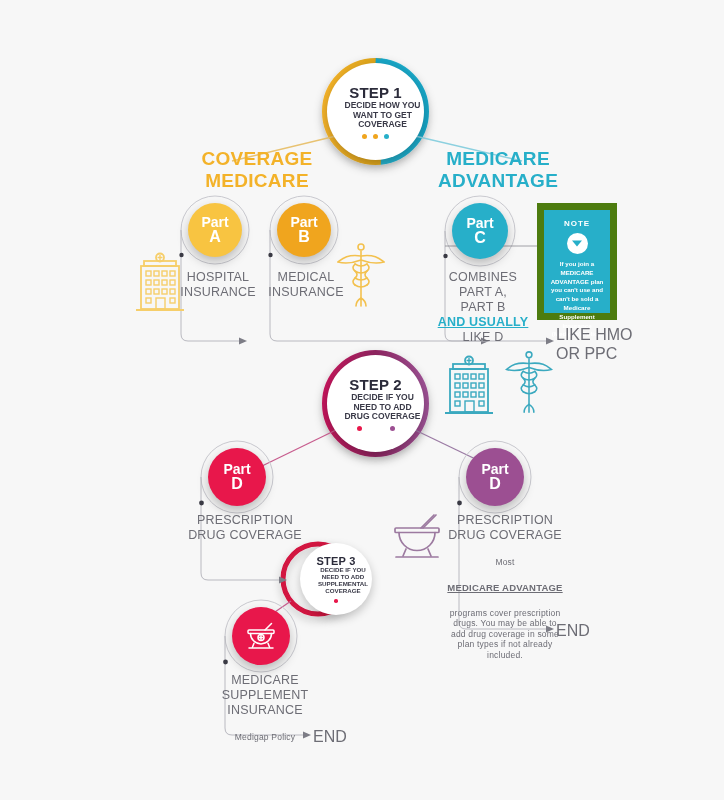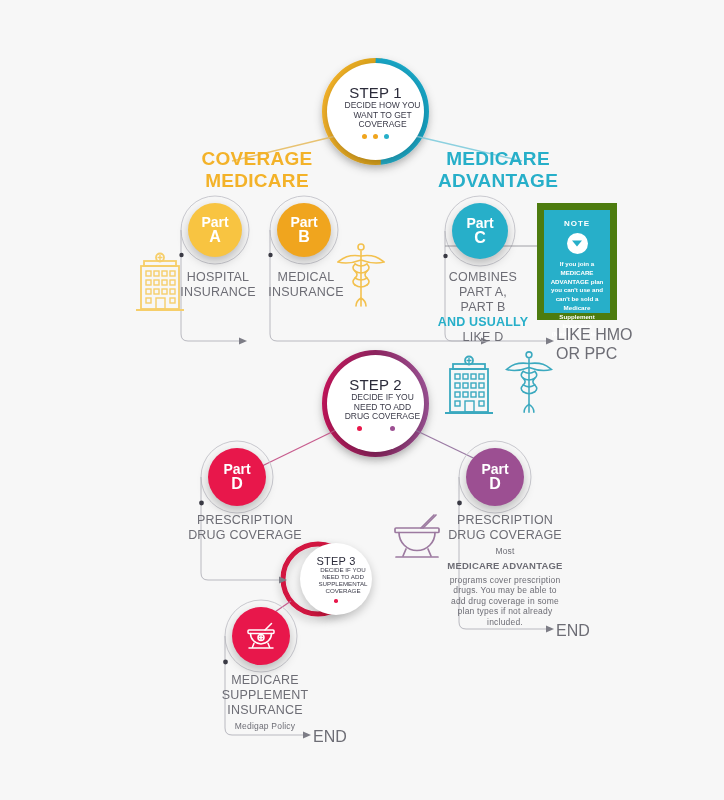--- a/index.html
+++ b/index.html
@@ -17,24 +17,24 @@
   .step {
     position: absolute;
     border-radius: 50%;
     background: #ffffff;
     display: flex; flex-direction: column;
     align-items: center; justify-content: center;
     text-align: center;
     box-shadow: 0 4px 10px rgba(0,0,0,.22);
   }
   .step .step-title {
-    font-weight: normal; color: #2b2b3a; letter-spacing: .2px;
+    font-weight: bold; color: #2b2b3a; letter-spacing: .2px;
   }
   .step .step-sub {
-    font-weight: normal; color: #3a3a48; line-height: 1.12; margin-left: 14px;
+    font-weight: bold; color: #3a3a48; line-height: 1.12; margin-left: 14px;
   }
   .step .dots { display: flex; gap: 6px; margin-top: 4px; }
   .step .dots i { display: block; border-radius: 50%; }
 
   #step1 { left: 327px; top: 63px; width: 97px; height: 97px; }
   #step1 .step-title { font-size: 15px; }
   #step1 .step-sub { font-size: 8.5px; }
   #step2 { left: 327px; top: 355px; width: 97px; height: 97px; }
   #step2 .step-title { font-size: 15px; }
   #step2 .step-sub { font-size: 8.5px; }
@@ -75,23 +75,23 @@
     position: absolute; text-align: center;
     color: #6d6d75; font-size: 12.5px; line-height: 1.2;
     letter-spacing: .2px;
   }
   #cap-a { left: 170px; top: 270px; width: 96px; }
   #cap-b { left: 258px; top: 270px; width: 96px; }
   #cap-c { left: 435px; top: 270px; width: 96px; }
   #cap-d1 { left: 186px; top: 513px; width: 118px; }
   #cap-d2 { left: 446px; top: 513px; width: 118px; }
   #cap-supp { left: 200px; top: 673px; width: 130px; }
-  .caption .accent { color: #27AFC9; font-weight: bold; font-size: 12.5px; }
+  .caption .accent { color: #27AFC9; font-weight: bold; font-size: 12.5px; text-decoration: underline; }
   .caption .sub-small {
-    display: block; margin-top: 3px;
+    display: block; margin-top: 14px;
     font-size: 8.5px; color: #6d6d75; line-height: 1.25;
   }
 
   
   #note-box {
     position: absolute; left: 537px; top: 203px; width: 80px; height: 117px;
     background: #27AFC9; border: 7px solid #4d7c0f;
     text-align: center; color: #ffffff;
   }
   #note-box .note-title {

